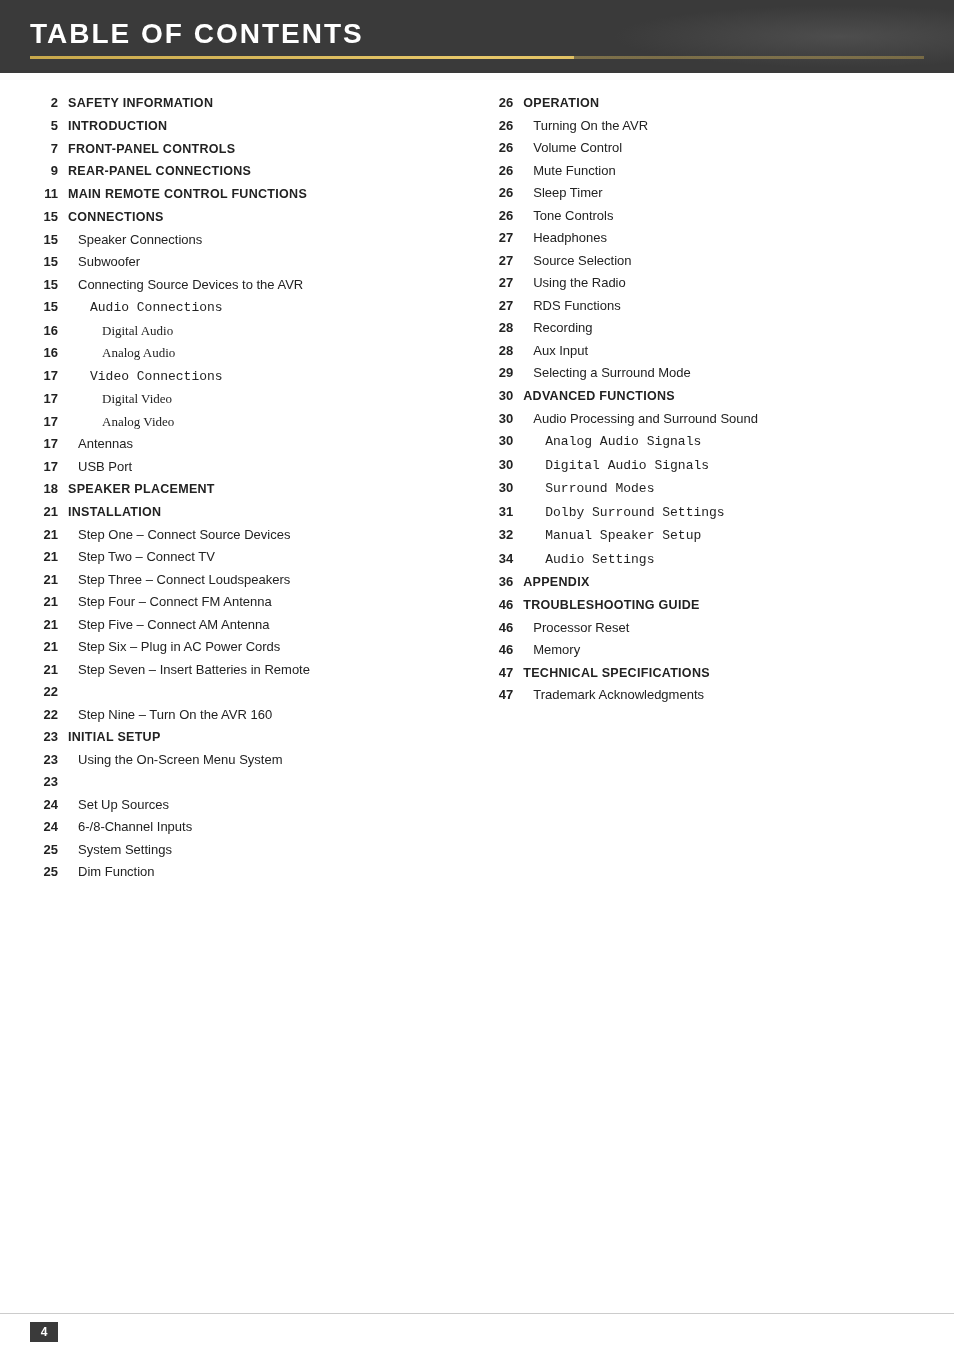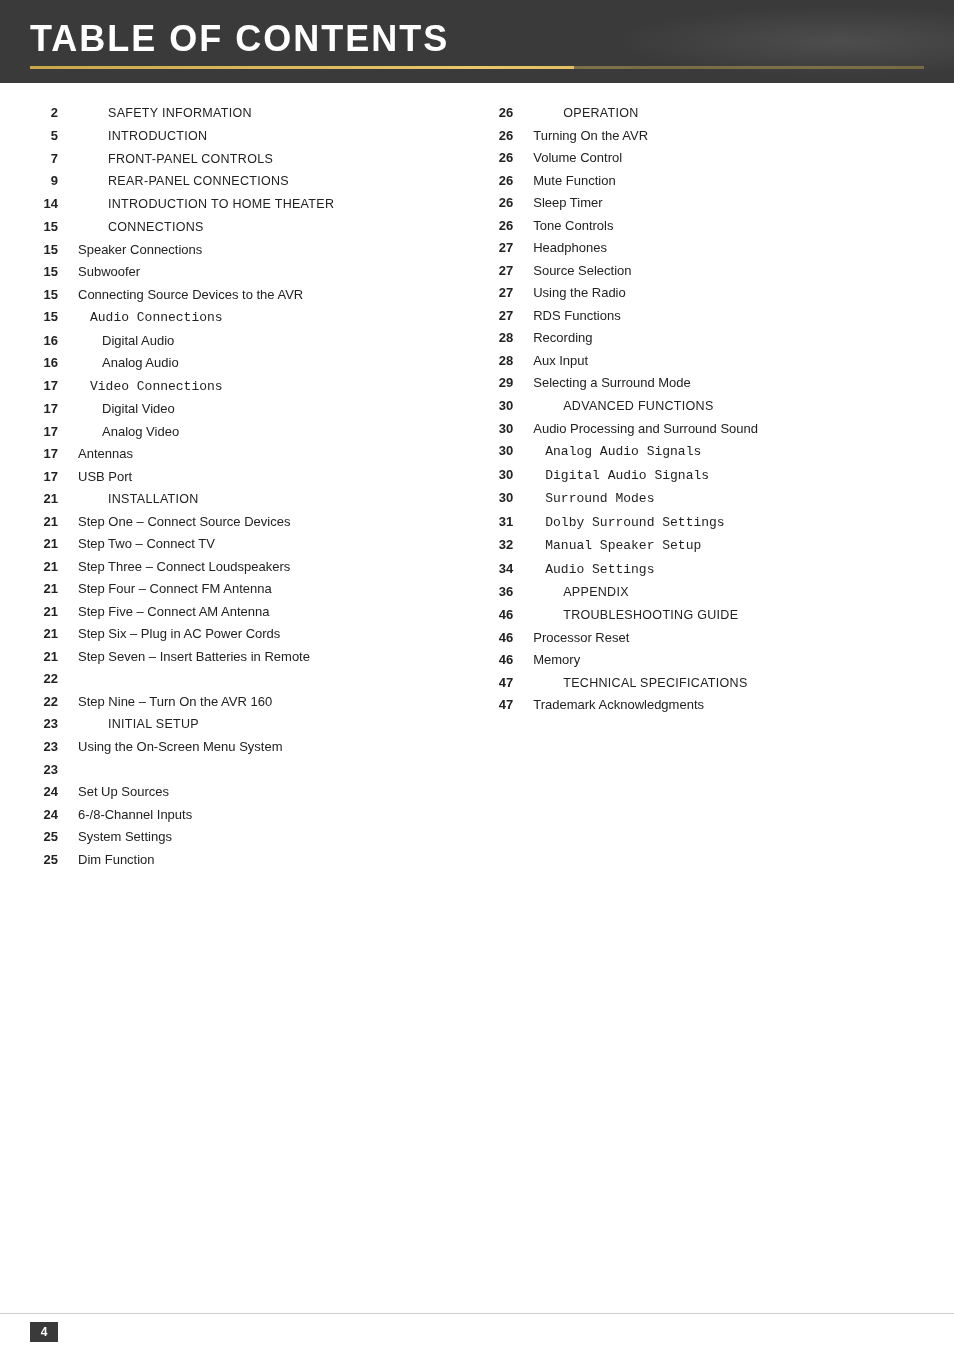--- a/index.html
+++ b/index.html
@@ -24,21 +24,21 @@
     .header::before {
       content: '';
       position: absolute;
       right: 0; top: 0;
       width: 380px; height: 100%;
       background: radial-gradient(ellipse at 70% 50%, #5a5a5a 0%, #3a3a3a 60%);
       opacity: 0.6;
     }
 
     .header-title {
-      font-size: 36px;
+      font-size: 28px;
       font-weight: bold;
       color: #ffffff;
       letter-spacing: 2px;
       position: relative;
       z-index: 1;
       text-transform: uppercase;
     }
 
     .header-underline {
       height: 3px;
@@ -77,38 +77,38 @@
       text-align: right;
       margin-right: 10px;
       flex-shrink: 0;
     }
 
     .entry-title {
       font-size: 13px;
     }
 
     .entry-title.top-level {
-      font-weight: normal;
+      font-weight: bold;
       text-transform: uppercase;
       font-size: 12.5px;
       letter-spacing: 0.3px;
-      margin-left: 40px;
     }
 
     .entry-title.sub1 {
       padding-left: 10px;
     }
 
     .entry-title.sub2 {
       padding-left: 22px;
       font-family: Liberation Mono, monospace;
     }
 
     .entry-title.sub3 {
       padding-left: 34px;
+      font-family: Liberation Serif, serif;
     }
 
     .footer {
       position: absolute;
       bottom: 0;
       left: 0;
       right: 0;
       border-top: 1px solid #ccc;
       padding: 8px 30px;
       display: flex;
@@ -145,22 +145,22 @@
       </div>
       <div class="toc-entry">
         <span class="page-num">7</span>
         <span class="entry-title top-level">FRONT-PANEL CONTROLS</span>
       </div>
       <div class="toc-entry">
         <span class="page-num">9</span>
         <span class="entry-title top-level">REAR-PANEL CONNECTIONS</span>
       </div>
       <div class="toc-entry">
-        <span class="page-num">14</span>
-        <span class="entry-title top-level">INTRODUCTION TO HOME THEATER</span>
+        <span class="page-num">11</span>
+        <span class="entry-title top-level">MAIN REMOTE CONTROL FUNCTIONS</span>
       </div>
       <div class="toc-entry">
         <span class="page-num">15</span>
         <span class="entry-title top-level">CONNECTIONS</span>
       </div>
       <div class="toc-entry">
         <span class="page-num">15</span>
         <span class="entry-title sub1">Speaker Connections</span>
       </div>
       <div class="toc-entry">
@@ -195,20 +195,24 @@
         <span class="page-num">17</span>
         <span class="entry-title sub3">Analog Video</span>
       </div>
       <div class="toc-entry">
         <span class="page-num">17</span>
         <span class="entry-title sub1">Antennas</span>
       </div>
       <div class="toc-entry">
         <span class="page-num">17</span>
         <span class="entry-title sub1">USB Port</span>
+      </div>
+      <div class="toc-entry">
+        <span class="page-num">18</span>
+        <span class="entry-title top-level">SPEAKER PLACEMENT</span>
       </div>
       <div class="toc-entry">
         <span class="page-num">21</span>
         <span class="entry-title top-level">INSTALLATION</span>
       </div>
       <div class="toc-entry">
         <span class="page-num">21</span>
         <span class="entry-title sub1">Step One – Connect Source Devices</span>
       </div>
       <div class="toc-entry">

